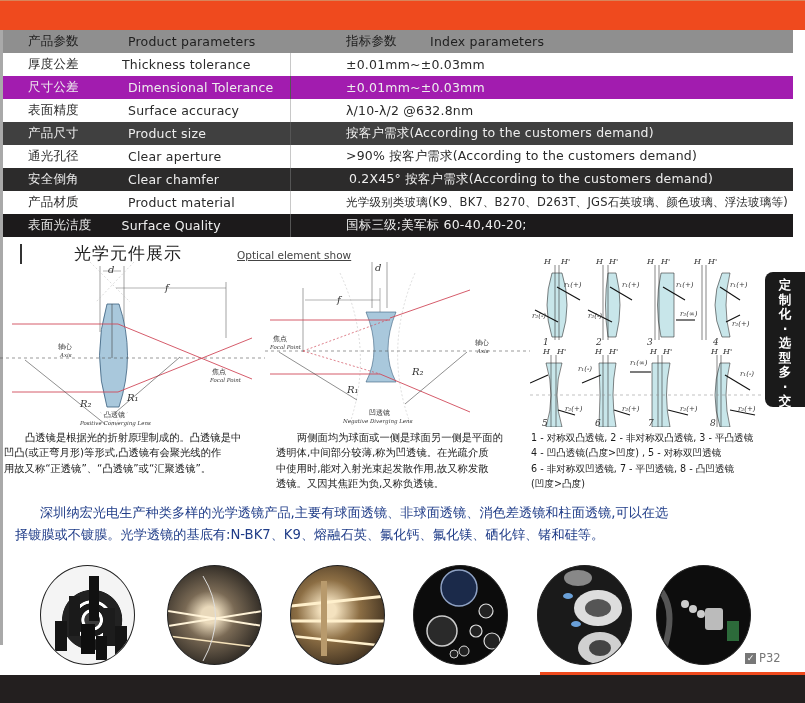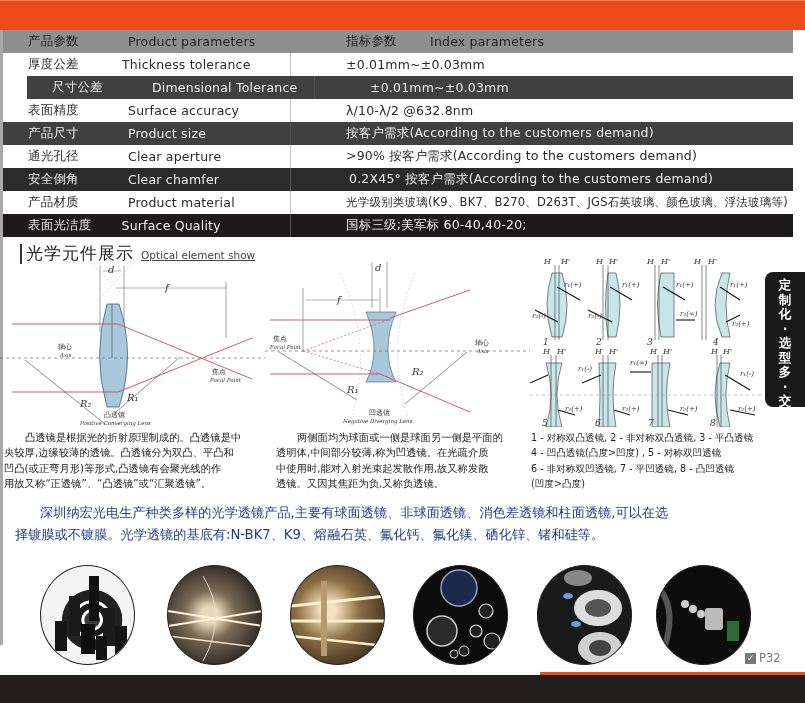--- a/index.html
+++ b/index.html
@@ -10,29 +10,29 @@
   .left-rule { position: absolute; left: 0; top: 30px; width: 3px; height: 615px; background: #a9a9a9; }
 
   .spec-table { position: absolute; left: 3px; top: 30px; width: 790px; }
   .spec-row { display: flex; height: 23px; align-items: center; font-size: 12.5px; letter-spacing: 0.2px; }
   .spec-row .c1 { width: 288px; height: 100%; display: flex; align-items: center; padding-left: 25px; border-right: 1px solid #c8c8c8; white-space: nowrap; gap: 28px; }
   .spec-row .c2 { flex: 1; height: 100%; display: flex; align-items: center; padding-left: 55px; white-space: nowrap; gap: 12px; }
   .spec-row .zh { display: inline-block; min-width: 64px; }
   .spec-row.head { background: #8f8f8f; color: #1e1e1e; }
   .spec-row.head .c1 { border-right: none; }
   .spec-row.white { background: #ffffff; color: #2a2a2a; }
-  .spec-row.g1 { background: #404040; color: #eeeeee; margin-left: 24px; }
+  .spec-row.g1 { background: #a21caf; color: #eeeeee; }
   .spec-row.g2 { background: #404040; color: #eeeeee; }
   .spec-row.g3 { background: #2c2b2b; color: #eeeeee; }
   .spec-row.g4 { background: #1c1a1b; color: #f0f0f0; }
   .spec-row.g2 .c2, .spec-row.g3 .c2 { padding-left: 55px; }
   .spec-row .c2.indent { padding-left: 58px; }
   .spec-row.dark .c1 { border-right-color: #555; }
 
-  .section-title { position: absolute; left: 20px; top: 242px; display: flex; align-items: baseline; }
+  .section-title { position: absolute; left: 20px; top: 242px; display: flex; align-items: baseline; gap: 48px; }
   .section-title .bar { width: 2px; height: 20px; background: #333; margin-right: 4px; align-self: center; }
   .section-title .zh { font-size: 17px; color: #222; letter-spacing: 1px; }
   .section-title .en { font-size: 10.5px; color: #444; margin-left: 7px; text-decoration: underline; }
 
   .diagram { position: absolute; }
   .diag-label { position: absolute; font-family: "DejaVu Serif", serif; font-size: 7px; color: #333; white-space: nowrap; }
   .diag-label.it { font-style: italic; font-size: 5.5px; }
   .diag-label.sym { font-style: italic; font-size: 10px; }
 
   .desc { position: absolute; font-size: 10.3px; line-height: 15.3px; color: #1b1b1b; }
@@ -315,21 +315,20 @@
   <span>型</span>
   <span>多</span>
   <span>·</span>
   <span>交</span>
   <span>付</span>
   <span>快</span>
 </div>
 
 <div class="desc" style="left:4px;top:430px;width:262px;">
   <div class="indent">凸透镜是根据光的折射原理制成的。凸透镜是中</div>
-  <div>央较厚,边缘较薄的透镜。凸透镜分为双凸、平凸和</div>
   <div>凹凸(或正弯月形)等形式,凸透镜有会聚光线的作</div>
   <div>用故又称“正透镜”、“凸透镜”或“汇聚透镜”。</div>
 </div>
 <div class="desc" style="left:276px;top:430px;width:260px;">
   <div class="indent">两侧面均为球面或一侧是球面另一侧是平面的</div>
   <div>透明体,中间部分较薄,称为凹透镜。在光疏介质</div>
   <div>中使用时,能对入射光束起发散作用,故又称发散</div>
   <div>透镜。又因其焦距为负,又称负透镜。</div>
 </div>
 <div class="desc" style="left:531px;top:430px;width:274px;font-size:9.6px;">

